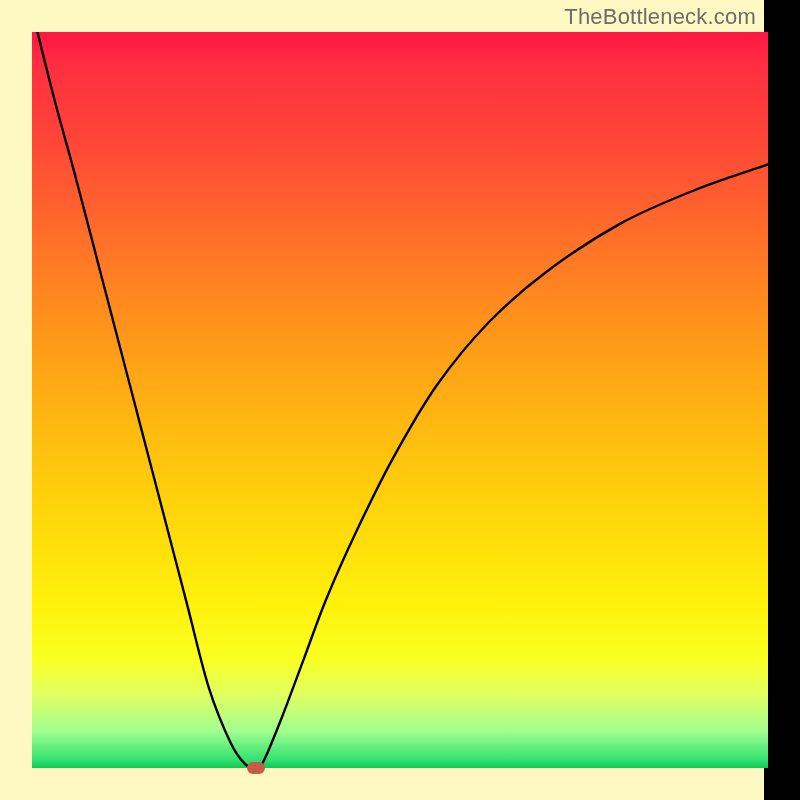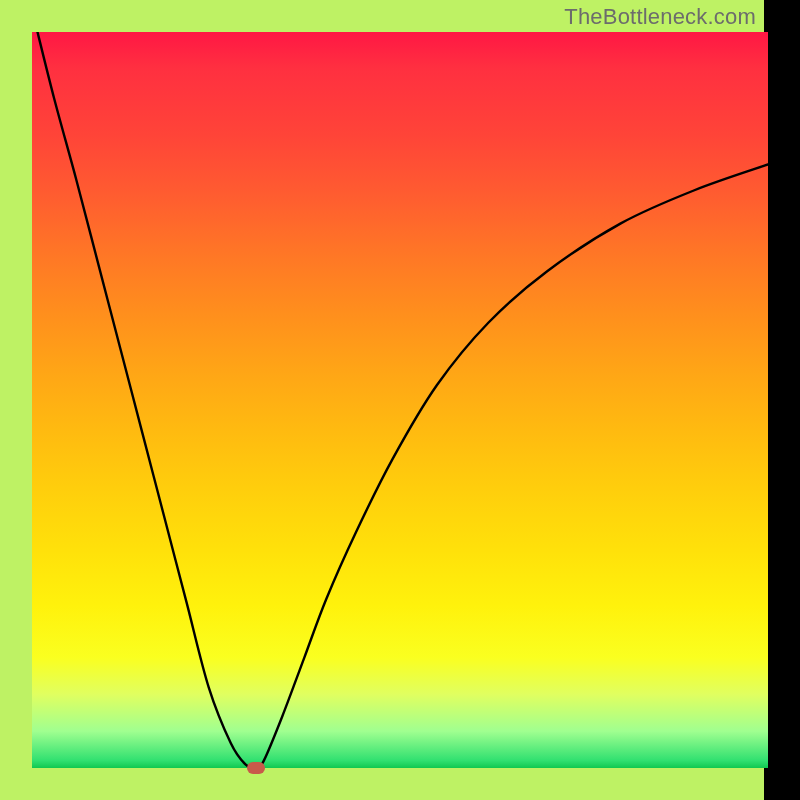--- a/index.html
+++ b/index.html
@@ -1,21 +1,21 @@
 <!DOCTYPE html>
 <html><head>
 <meta charset="utf-8">
 <style>
   * { margin: 0; padding: 0; box-sizing: border-box; }
   html, body { width: 800px; height: 800px; overflow: hidden; background: #000; }
   .frame {
     position: relative;
     width: 764px;
     height: 800px;
-    background: #bef264;
+    background: #fef9c3;
   }
   .plot-area {
     position: absolute;
     left: 32px;
     top: 32px;
     width: 736px;
     height: 736px;
     background: linear-gradient(
       to bottom,
       #ff1744 0%,

